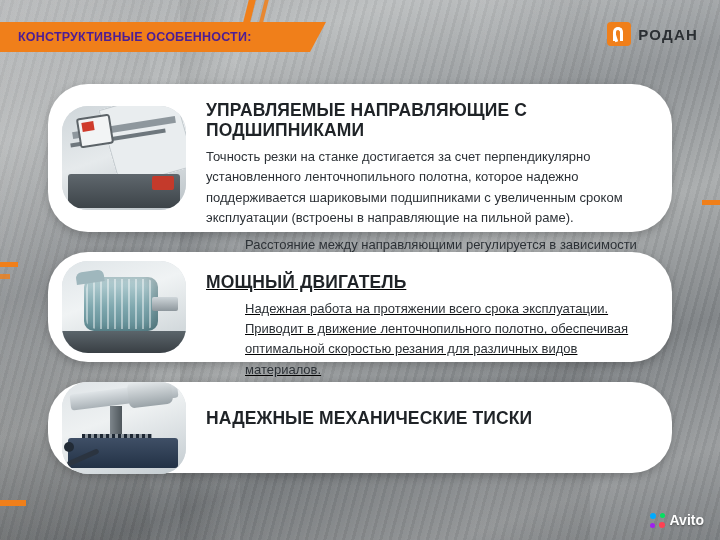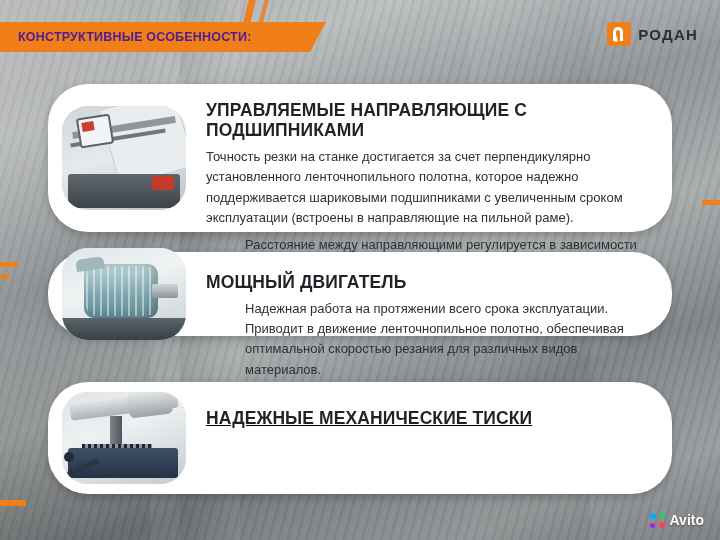--- a/index.html
+++ b/index.html
@@ -138,22 +138,22 @@
     width: 624px;
     background: #ffffff;
     border-radius: 40px;
     box-shadow: 0 3px 10px rgba(0,0,0,0.22);
     display: flex;
     align-items: flex-start;
     box-sizing: border-box;
     z-index: 3;
   }
   .card.c1 { top: 84px; height: 148px; }
-  .card.c2 { top: 252px; height: 84px; }
-  .card.c3 { top: 382px; height: 112px; text-decoration: underline; }
+  .card.c2 { top: 252px; height: 110px; text-decoration: underline; }
+  .card.c3 { top: 382px; height: 91px; }
 
   .thumb {
     position: absolute;
     left: 14px;
     top: 50%;
     transform: translateY(-50%);
     width: 124px;
     height: 92px;
     border-radius: 26px;
     overflow: hidden;
@@ -359,21 +359,21 @@
       <div class="ill ill-2">
         <div class="motor"></div>
         <div class="fins"></div>
         <div class="cap"></div>
         <div class="shaft"></div>
         <div class="base"></div>
       </div>
     </div>
     <div class="card-body">
       <h2 class="card-title">МОЩНЫЙ ДВИГАТЕЛЬ</h2>
-      <p class="card-text">Надежная работа на протяжении всего срока эксплуатации. Приводит в движение ленточнопильное полотно, обеспечивая оптимальной скоростью резания для различных видов материалов.</p>
+      <p class="card-text">Надежная работа на протяжении всего срока эксплуатации. Приводит в движение ленточнопильного полотно, обеспечивая оптимальной скоростью резания для различных видов материалов.</p>
     </div>
   </div>
 
   <div class="card c3">
     <div class="thumb">
       <div class="ill ill-3">
         <div class="arm"></div>
         <div class="head"></div>
         <div class="column"></div>
         <div class="jaw"></div>

